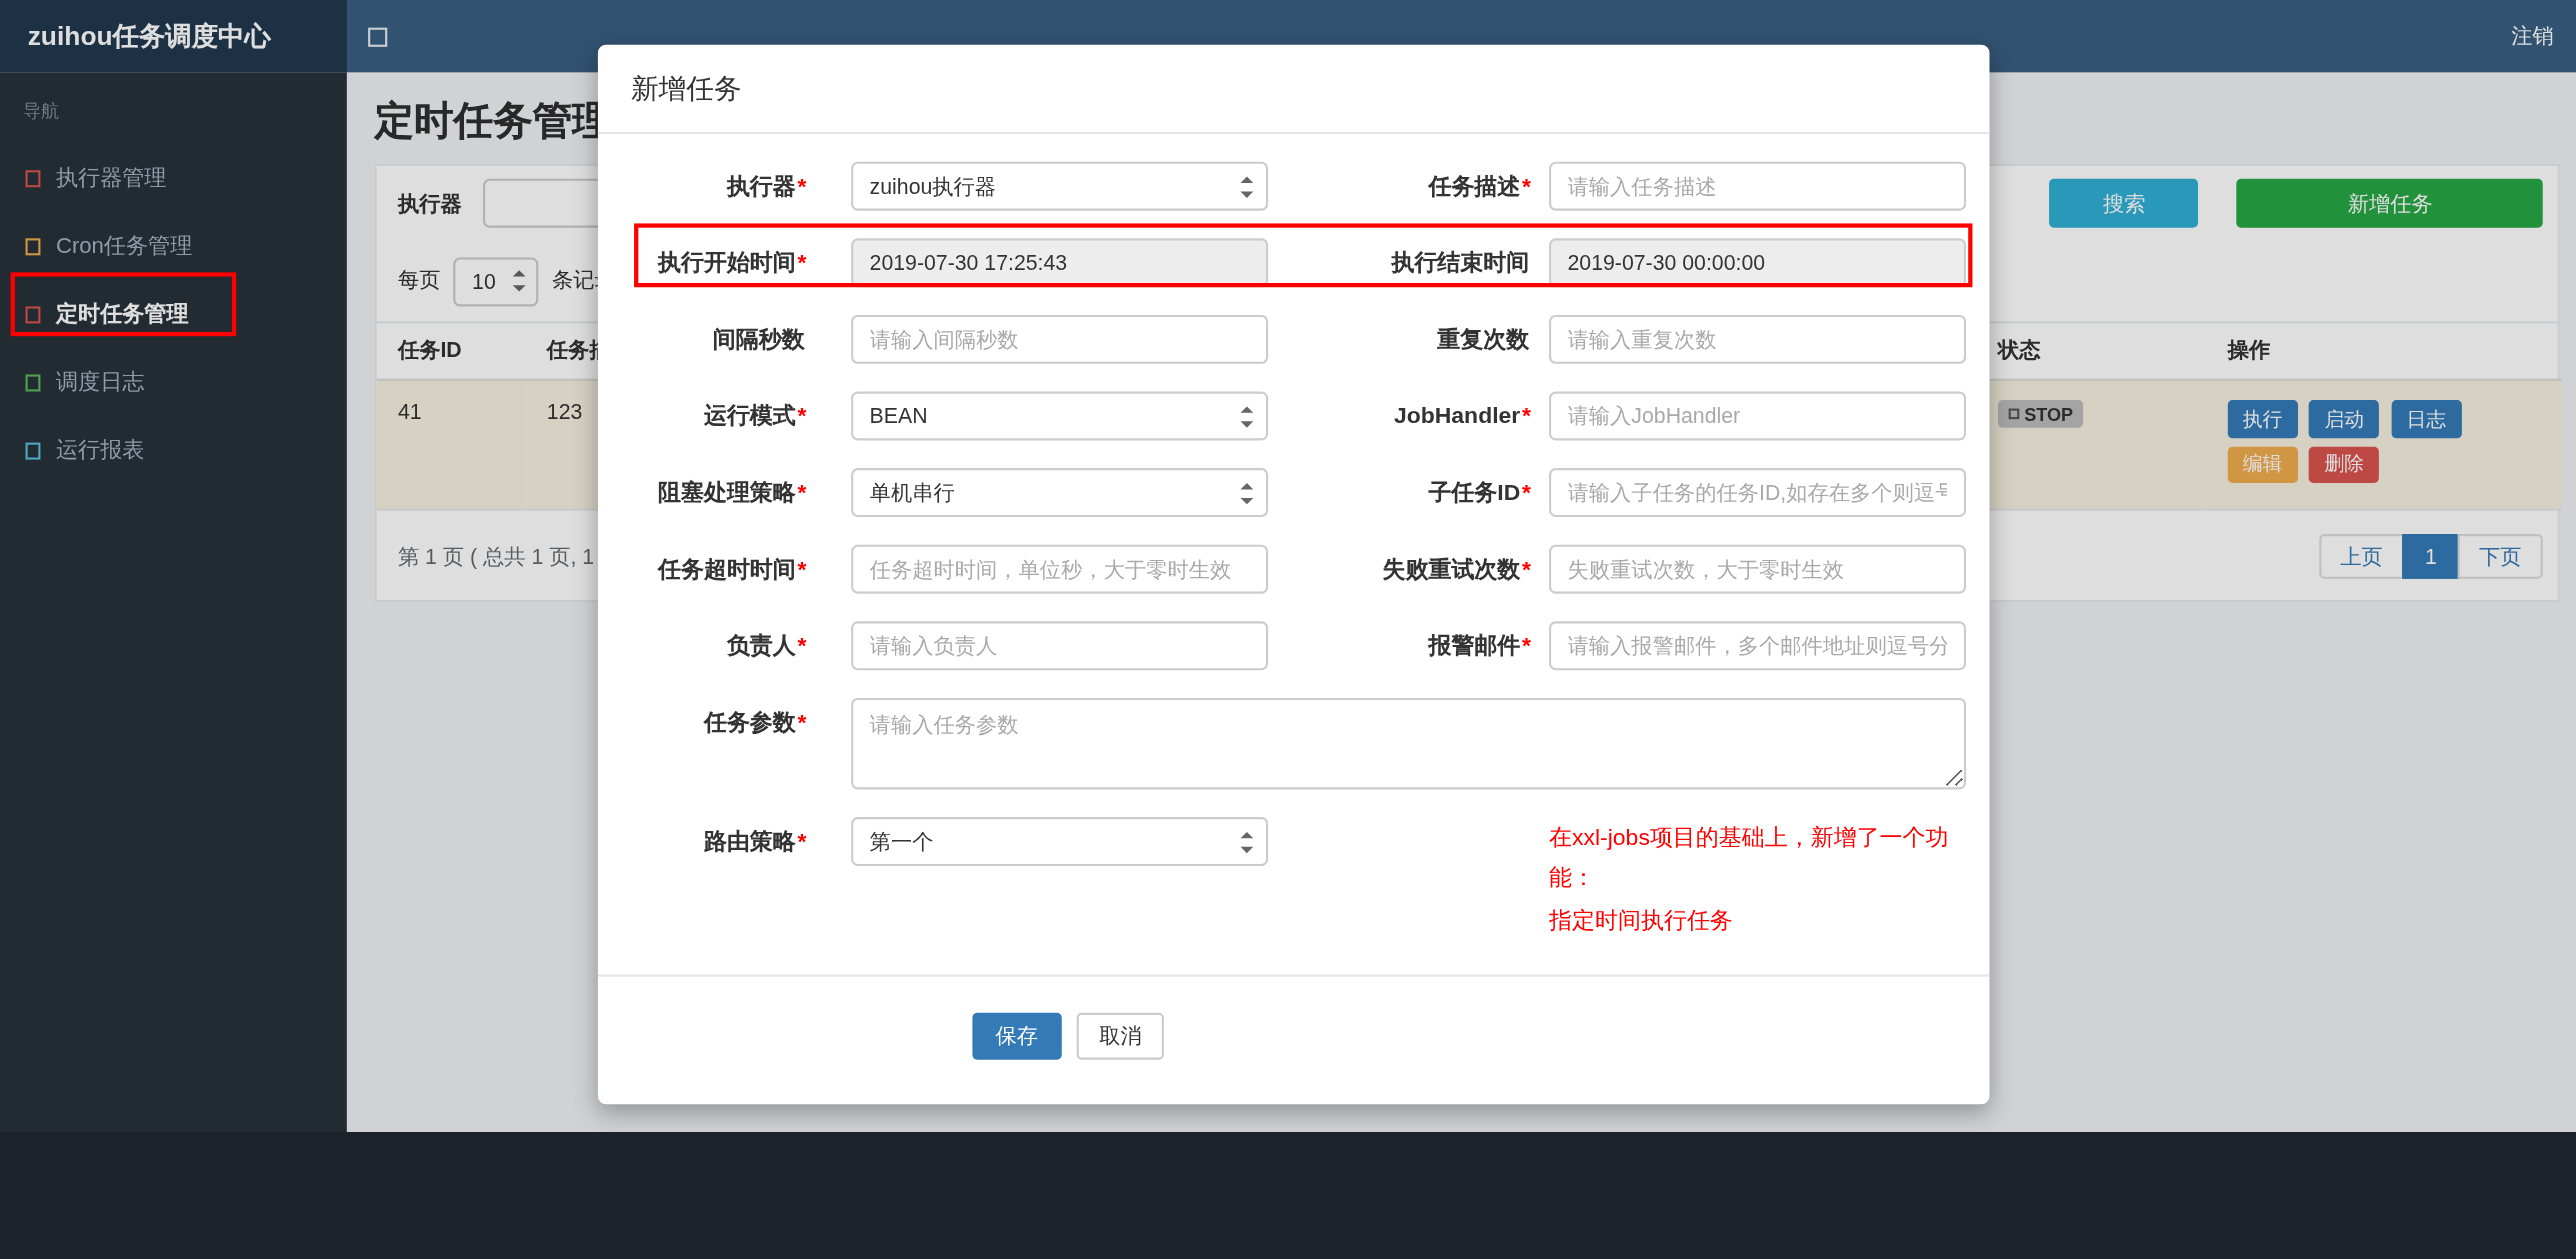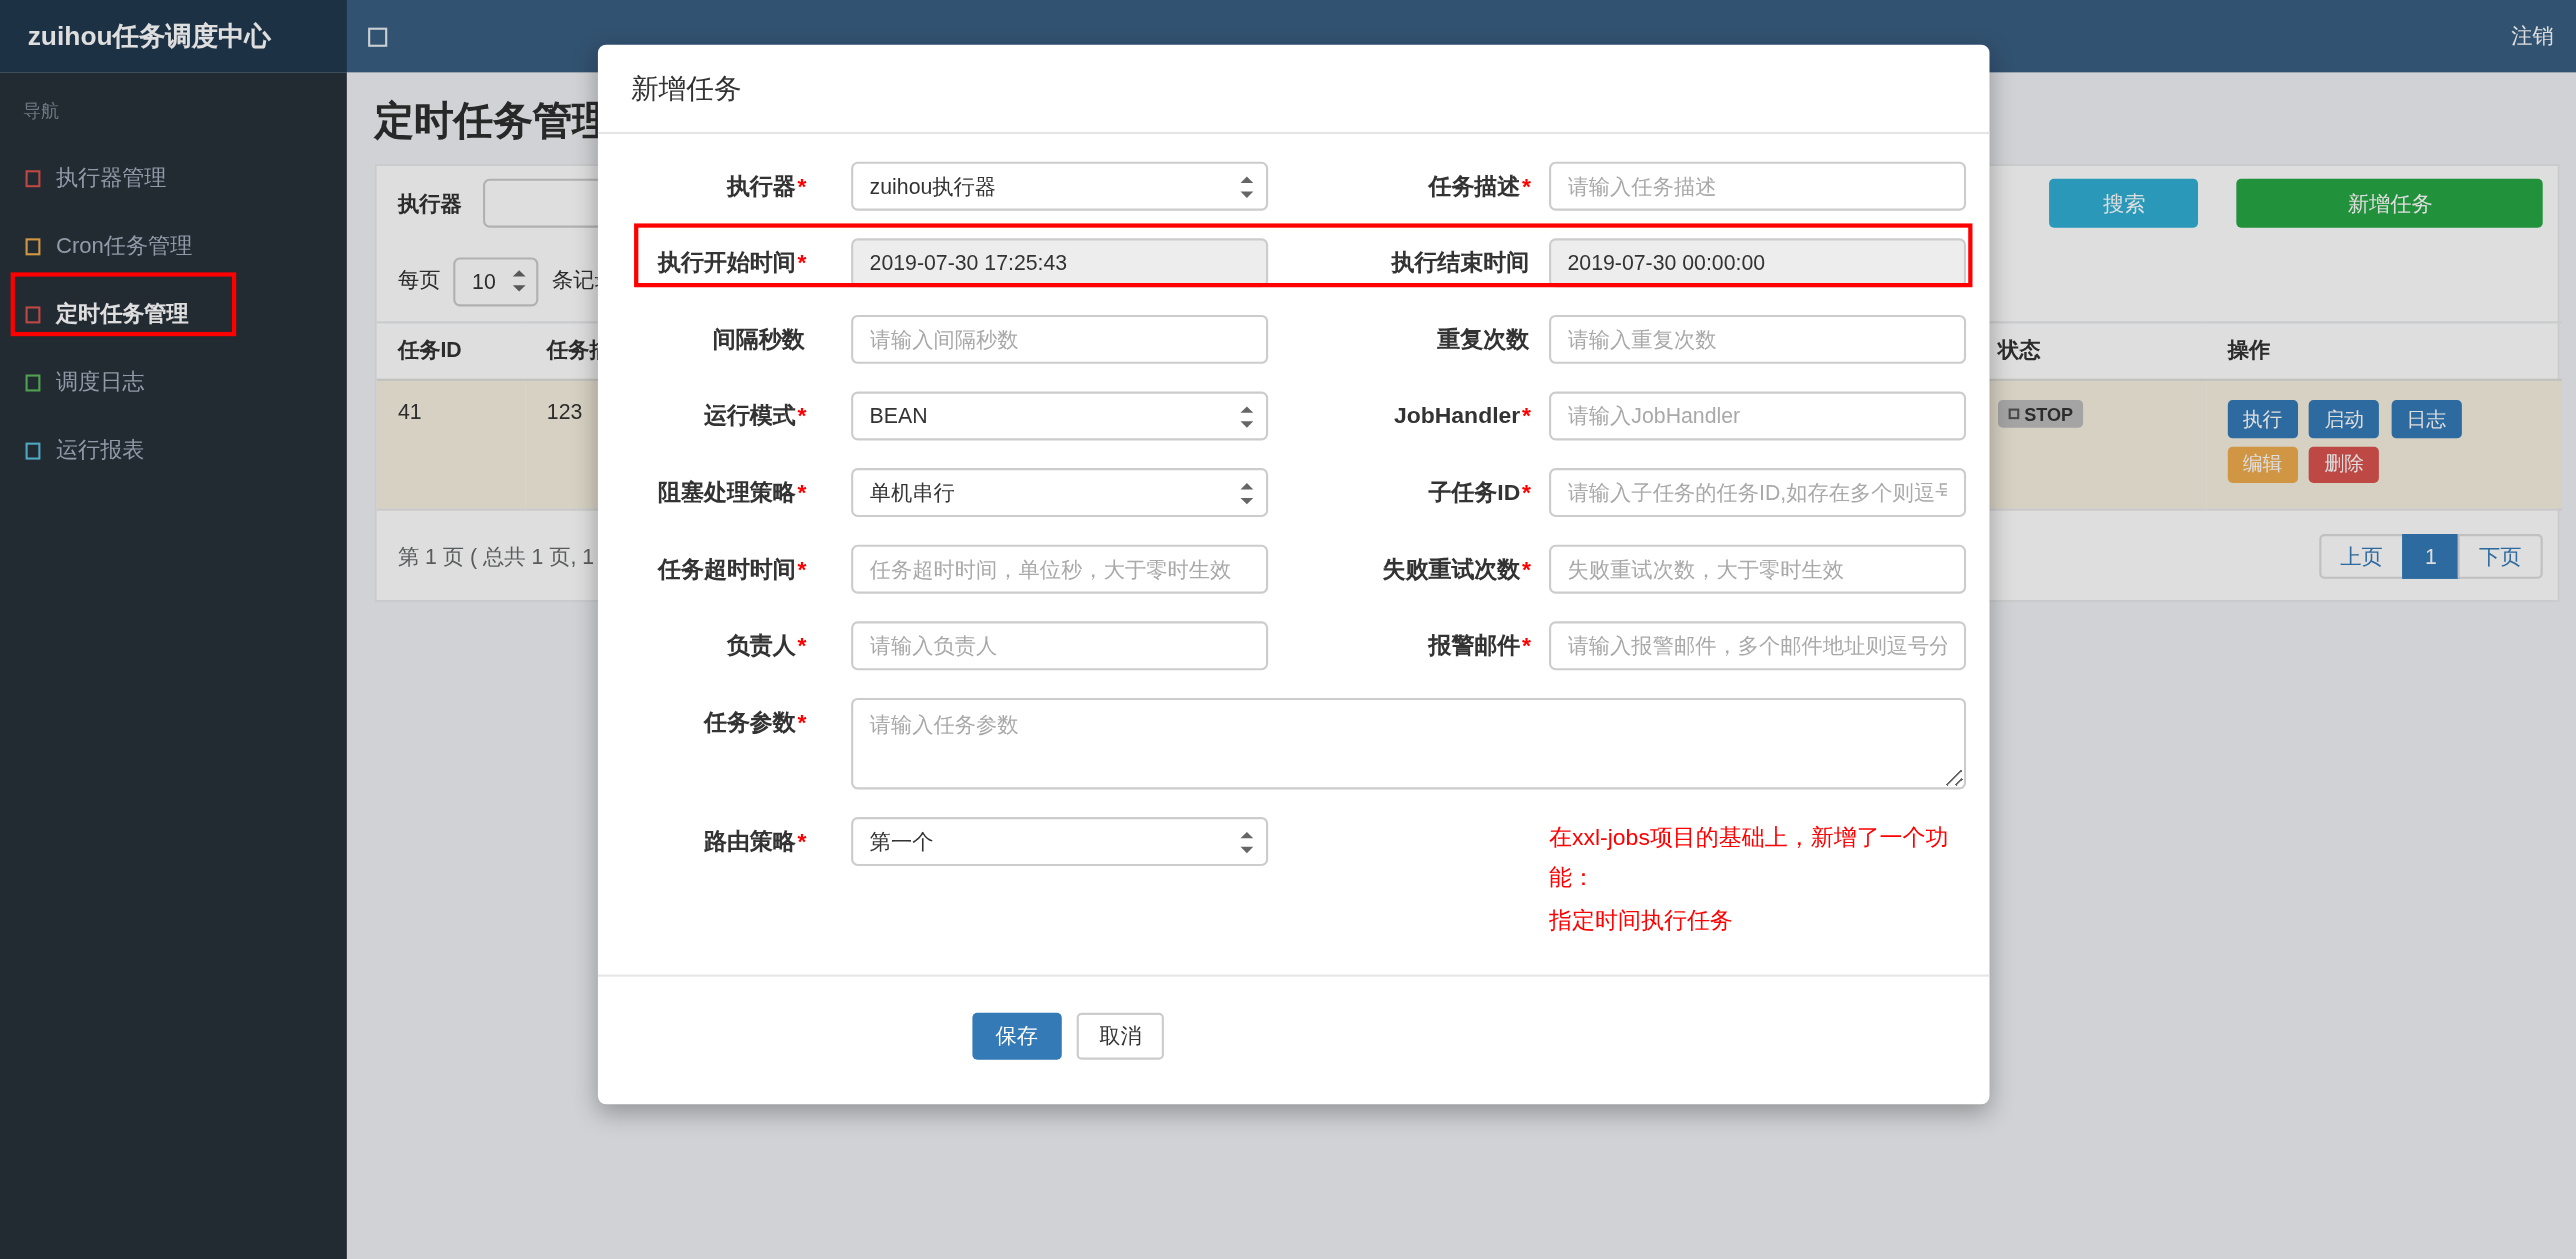--- a/index.html
+++ b/index.html
@@ -1,16 +1,16 @@
 <!DOCTYPE html>
 <html style="font-size:12.4px"><head>
 <meta charset="utf-8">
 <style>
   html,body{margin:0;padding:0;background:#1b222a;}
-  .stage{position:relative;width:2576px;height:1259px;overflow:hidden;background:#fca5a5;}
+  .stage{position:relative;width:2576px;height:1132px;overflow:hidden;background:#fca5a5;}
   .viewport{position:relative;width:1211px;height:592px;transform:scale(2.12780);transform-origin:0 0;
             font-family:"Liberation Sans","DejaVu Sans",sans-serif;background:#f0f2f5;overflow:hidden;}
 
   
   .navbar{position:absolute;left:0;top:0;width:1211px;height:34px;background:#3a5f82;z-index:10;}
   .brand{position:absolute;left:0;top:0;width:163px;height:34px;background:#223950;color:#fff;
          font-size:12.4px;font-weight:bold;line-height:34px;padding-left:13px;box-sizing:border-box;}
   .collapse-icon{position:absolute;left:173px;top:13px;width:7px;height:7px;border:1.2px solid #e8eef3;}
   .logout{position:absolute;right:10.8px;top:0;height:34px;line-height:34px;color:#fff;font-size:10px;cursor:pointer;}
 

